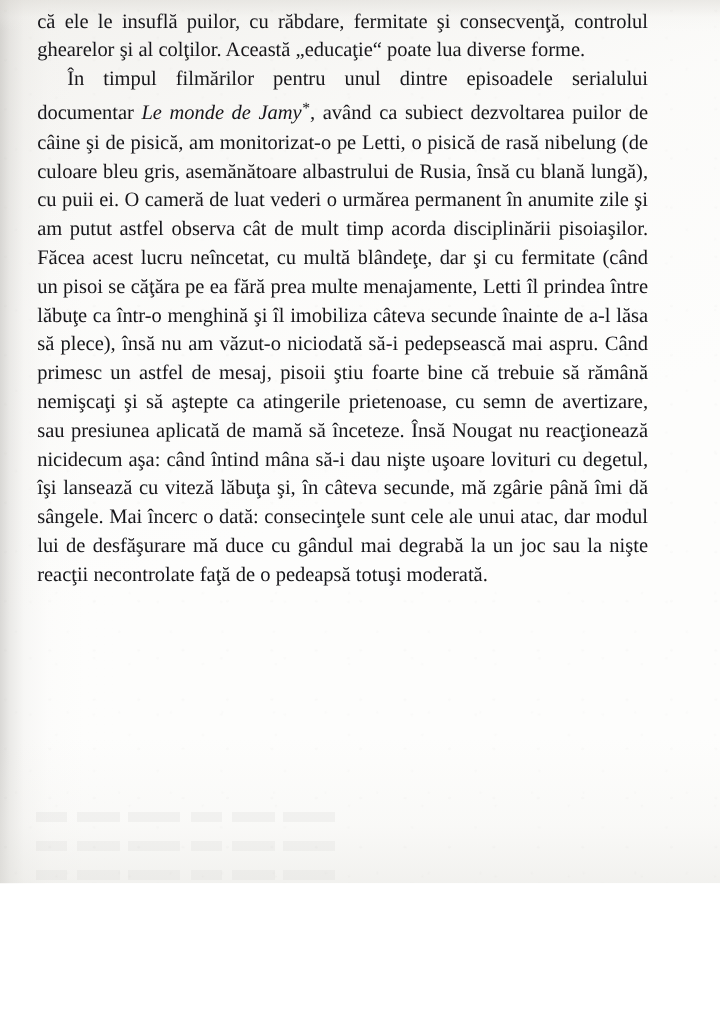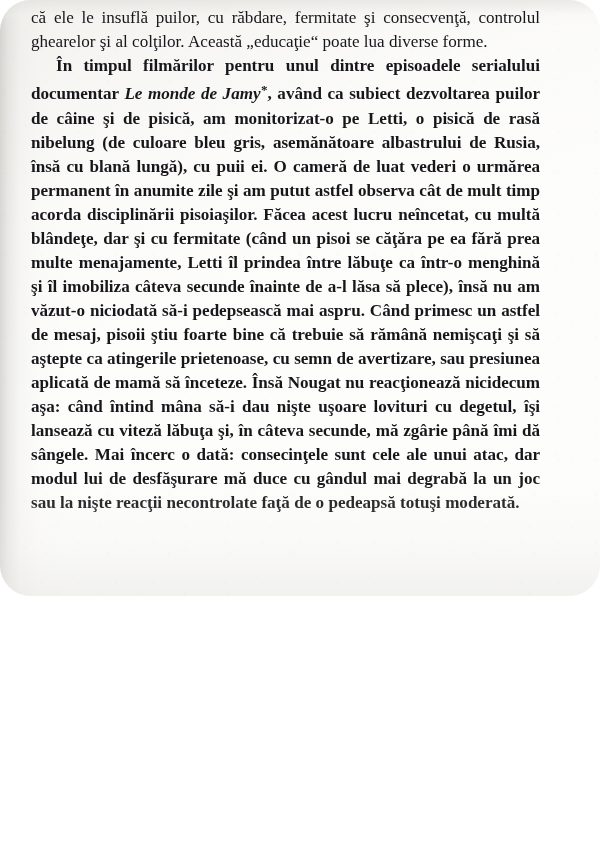--- a/index.html
+++ b/index.html
@@ -12,39 +12,38 @@
     height: 850px;
     overflow: hidden;
     background: #ffffff;
     font-family: "Liberation Serif", "DejaVu Serif", serif;
   }
 
   
   #page {
     position: relative;
     width: 600px;
-    height: 596px;
+    height: 736px;
     background:
       
       linear-gradient(to right,
          rgba(188,186,182,0.55) 0px,
          rgba(206,204,200,0.40) 8px,
          rgba(226,224,220,0.22) 20px,
          rgba(241,240,237,0.10) 40px,
          rgba(252,252,250,0.02) 70px,
          rgba(255,255,255,0) 110px),
       
       linear-gradient(160deg,
          rgba(232,230,225,0.50) 0%,
          rgba(246,245,242,0.28) 28%,
          rgba(253,253,251,0.06) 55%,
          rgba(255,255,255,0) 75%),
       #fdfdfc;
     overflow: hidden;
-    border-radius: 31px;
   }
 
   
   #vignette-bottom {
     position: absolute;
     left: 0; right: 0; bottom: 0;
     height: 120px;
     background: linear-gradient(to bottom,
         rgba(255,255,255,0) 0%,
         rgba(238,237,233,0.25) 60%,
@@ -107,21 +106,21 @@
     margin: 0;
     font-size: 17.1px;
     line-height: 24.05px;
     color: #17161a;
     text-align: justify;
     text-justify: inter-word;
     letter-spacing: -0.02px;
     word-spacing: 0.1px;
     -webkit-font-smoothing: antialiased;
   }
-  .para.indent { text-indent: 25px; font-weight: bold; }
+  .para.indent { text-indent: 25px; }
 
   .para em {
     font-style: italic;
   }
   .fn-ref {
     font-style: normal;
     font-size: 13px;
     vertical-align: 0.42em;
     letter-spacing: 0;
     padding-left: 0.5px;

